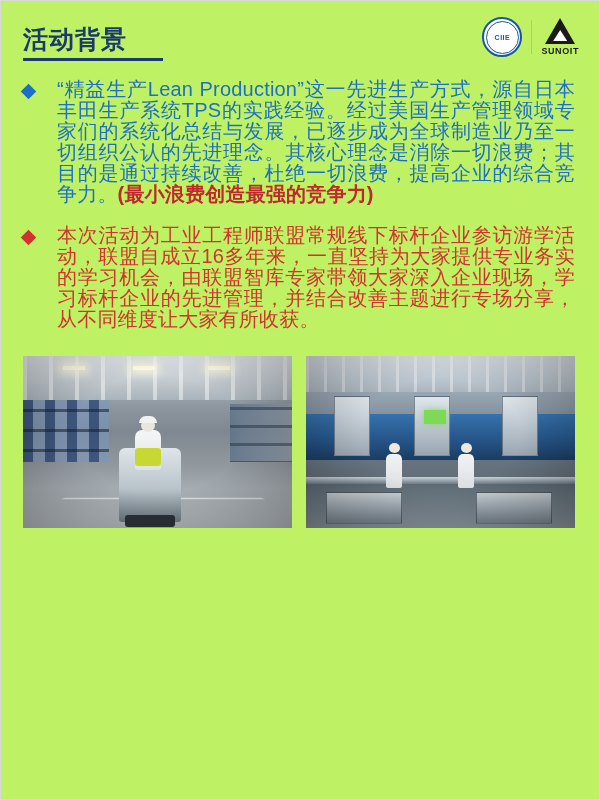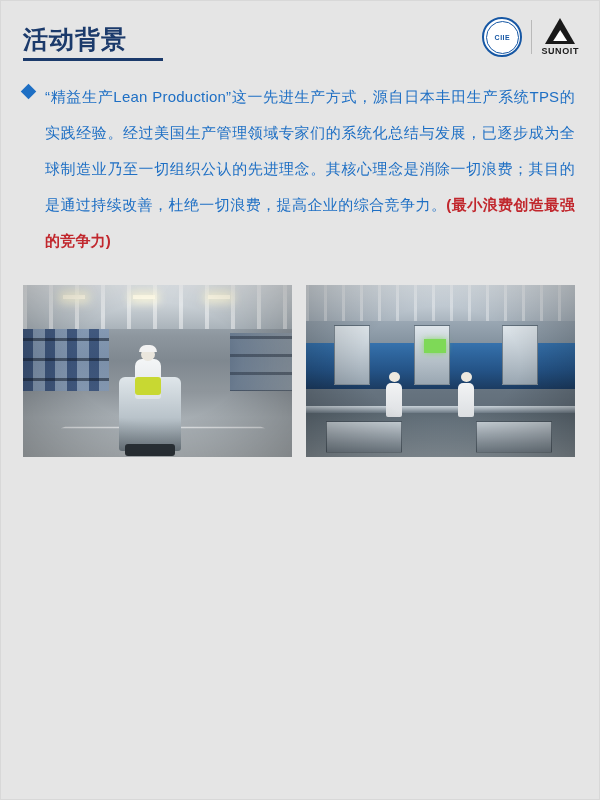--- a/index.html
+++ b/index.html
@@ -12,21 +12,21 @@
     background: #ffffff;
     font-family: "Liberation Sans", sans-serif;
     overflow: hidden;
   }
   .page {
     position: relative;
     width: 600px;
     height: 800px;
     box-sizing: border-box;
     border: 1px solid #d8d8d8;
-    background: #e5e5e5;
+    background: #bef264;
   }
 
   
   .header {
     position: relative;
     height: 72px;
     padding: 0 18px;
     box-sizing: border-box;
   }
   .page-title {
@@ -130,24 +130,25 @@
     height: 11px;
     transform: rotate(45deg);
     margin: 7px 11px 0 0;
   }
   .diamond.blue  { background: #1e6fc4; }
   .diamond.black { background: #1a1a1a; }
   .diamond.red   { background: #d0342c; }
 
   .para {
     flex: 1 1 auto;
-    font-size: 15px;
-    line-height: 36px;
+    font-size: 20px;
+    line-height: 21px;
     text-align: justify;
     letter-spacing: .2px;
+    margin-left: 12px;
   }
   .para.blue  { color: #1e6fc4; }
   .para.black { color: #1a1a1a; }
   .para.red   { color: #d0342c; }
   .para .strong-red {
     color: #c1272d;
     font-weight: bold;
   }
 
   
@@ -305,20 +306,26 @@
   <div class="content">
 
     <div class="bullet-row">
       <div class="diamond blue"></div>
       <div class="para blue">
         <span>“精益生产Lean Production”这一先进生产方式，源自日本丰田生产系统TPS的实践经验。经过美国生产管理领域专家们的系统化总结与发展，已逐步成为全球制造业乃至一切组织公认的先进理念。其核心理念是消除一切浪费；其目的是通过持续改善，杜绝一切浪费，提高企业的综合竞争力。</span><span class="strong-red">(最小浪费创造最强的竞争力)</span>
       </div>
     </div>
 
 
+    <div class="bullet-row">
+      <div class="diamond red"></div>
+      <div class="para red">
+        <span>本次活动为工业工程师联盟常规线下标杆企业参访游学活动，联盟自成立16多年来，一直坚持为大家提供专业务实的学习机会，由联盟智库专家带领大家深入企业现场，学习标杆企业的先进管理，并结合改善主题进行专场分享，从不同维度让大家有所收获。</span>
+      </div>
+    </div>
 
   </div>
 
   <div class="photos">
 
     <div class="photo photo-a">
       <div class="ceiling"></div>
       <div class="lamp" style="left:40px"></div>
       <div class="lamp" style="left:110px"></div>
       <div class="lamp" style="left:185px"></div>

